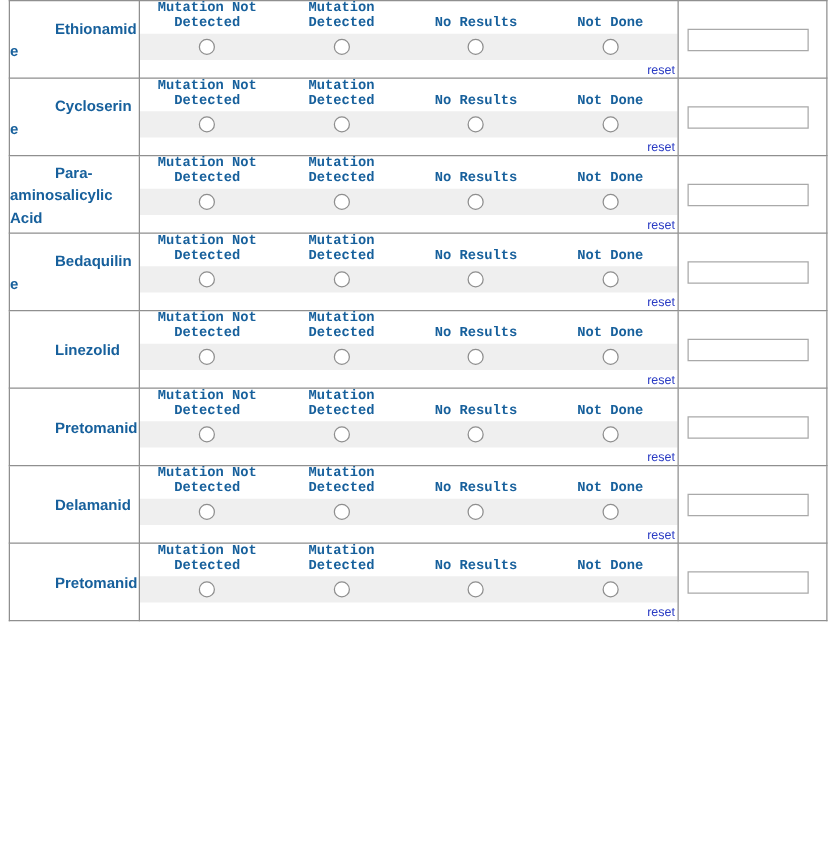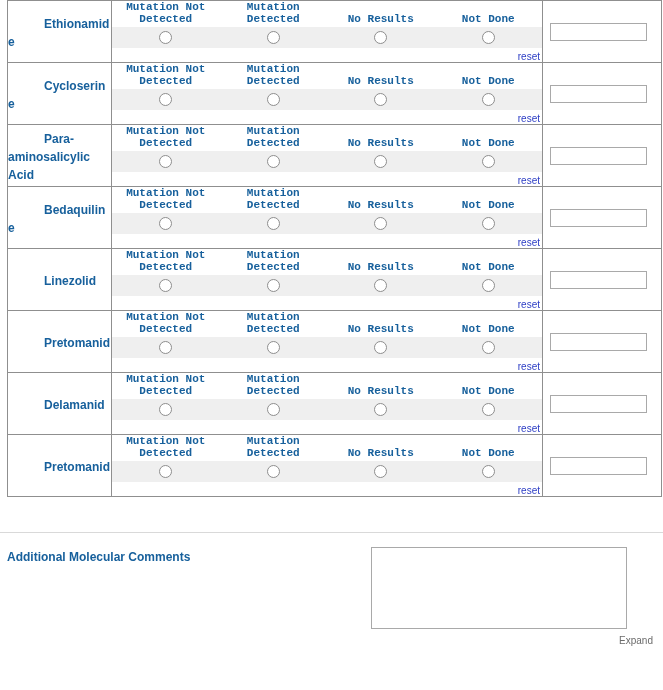--- a/index.html
+++ b/index.html
@@ -416,19 +416,14 @@
           <a class="reset-link">reset</a>
         </div>
       </td>
       <td class="value-cell">
         <input type="text" class="result-input" value="" style="">
       </td>
     </tr>
   </tbody>
   </table>
 
-  <div class="comments-section">
-    <span class="comments-label">Additional Molecular Comments</span>
-    <textarea class="comments-textarea" style=""></textarea>
-    <a class="expand-link">Expand</a>
-  </div>
 
 </div>
 
 </body></html>

